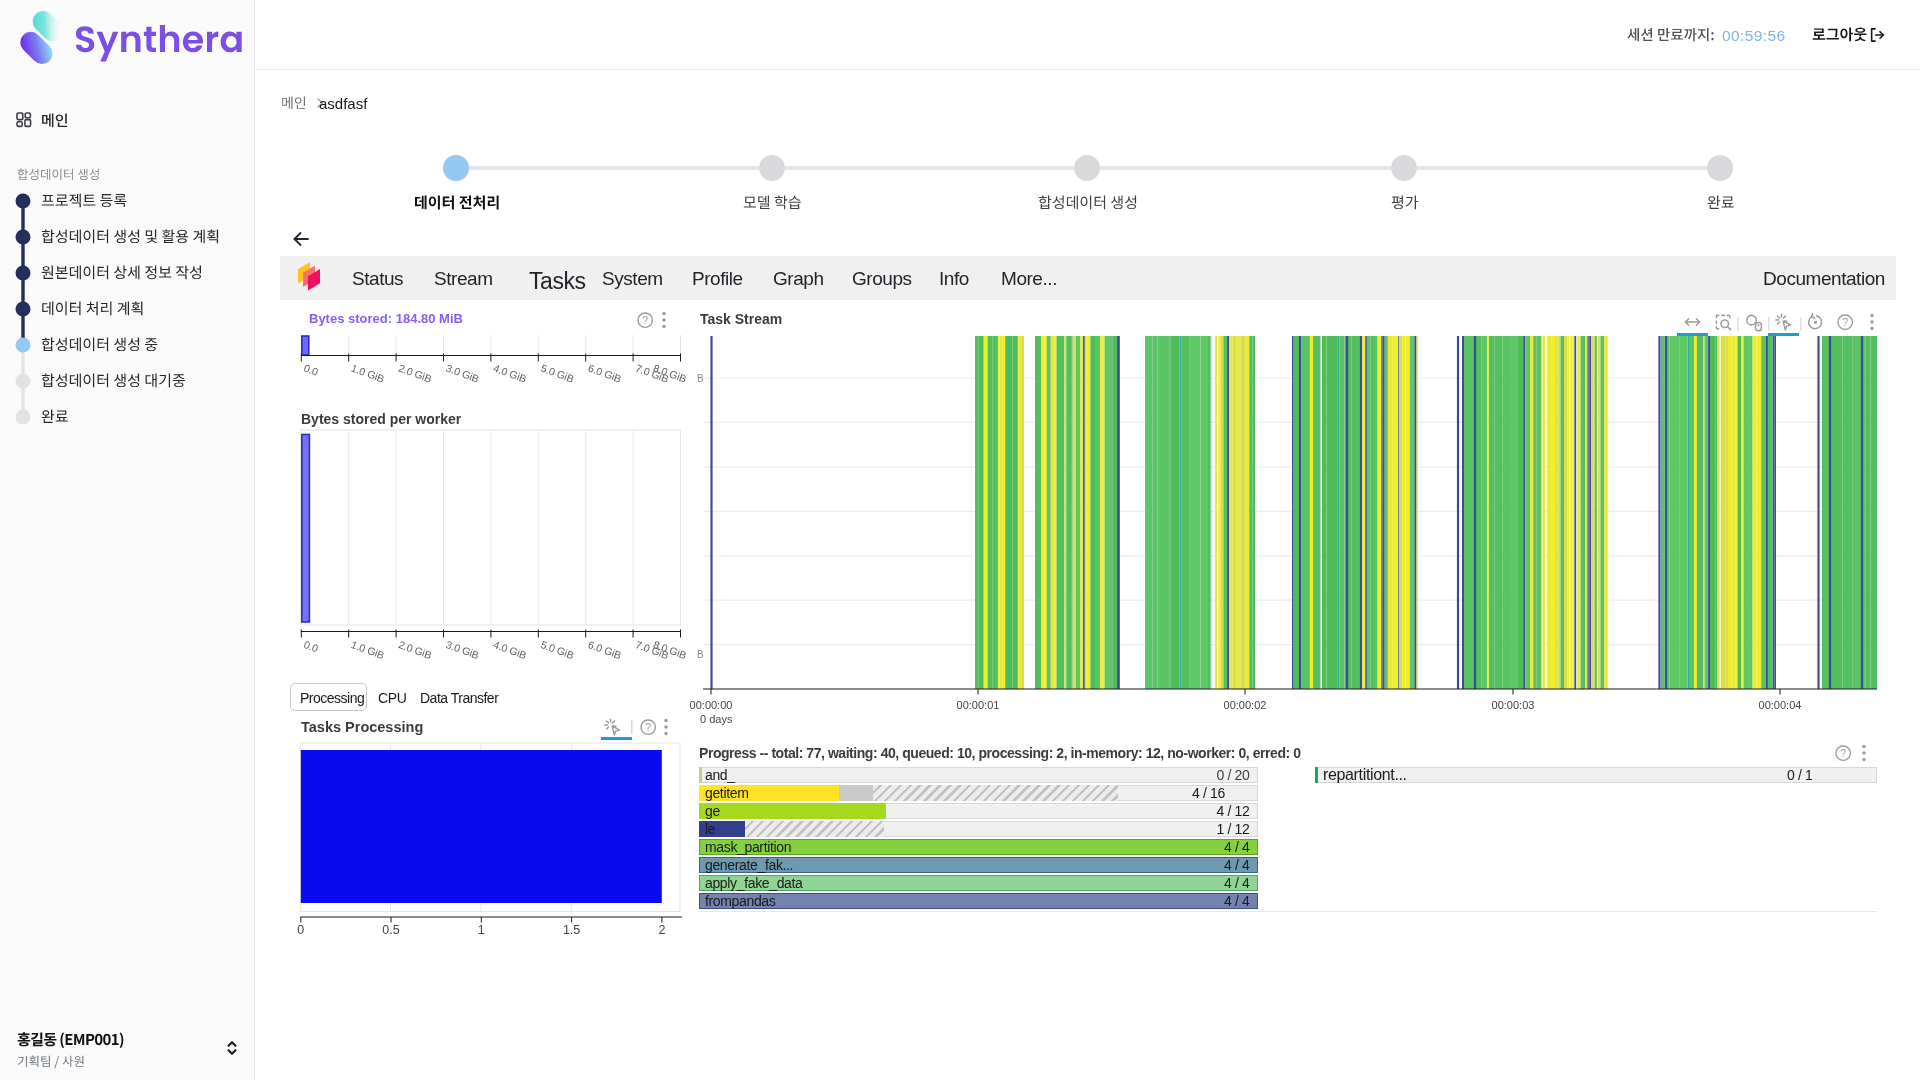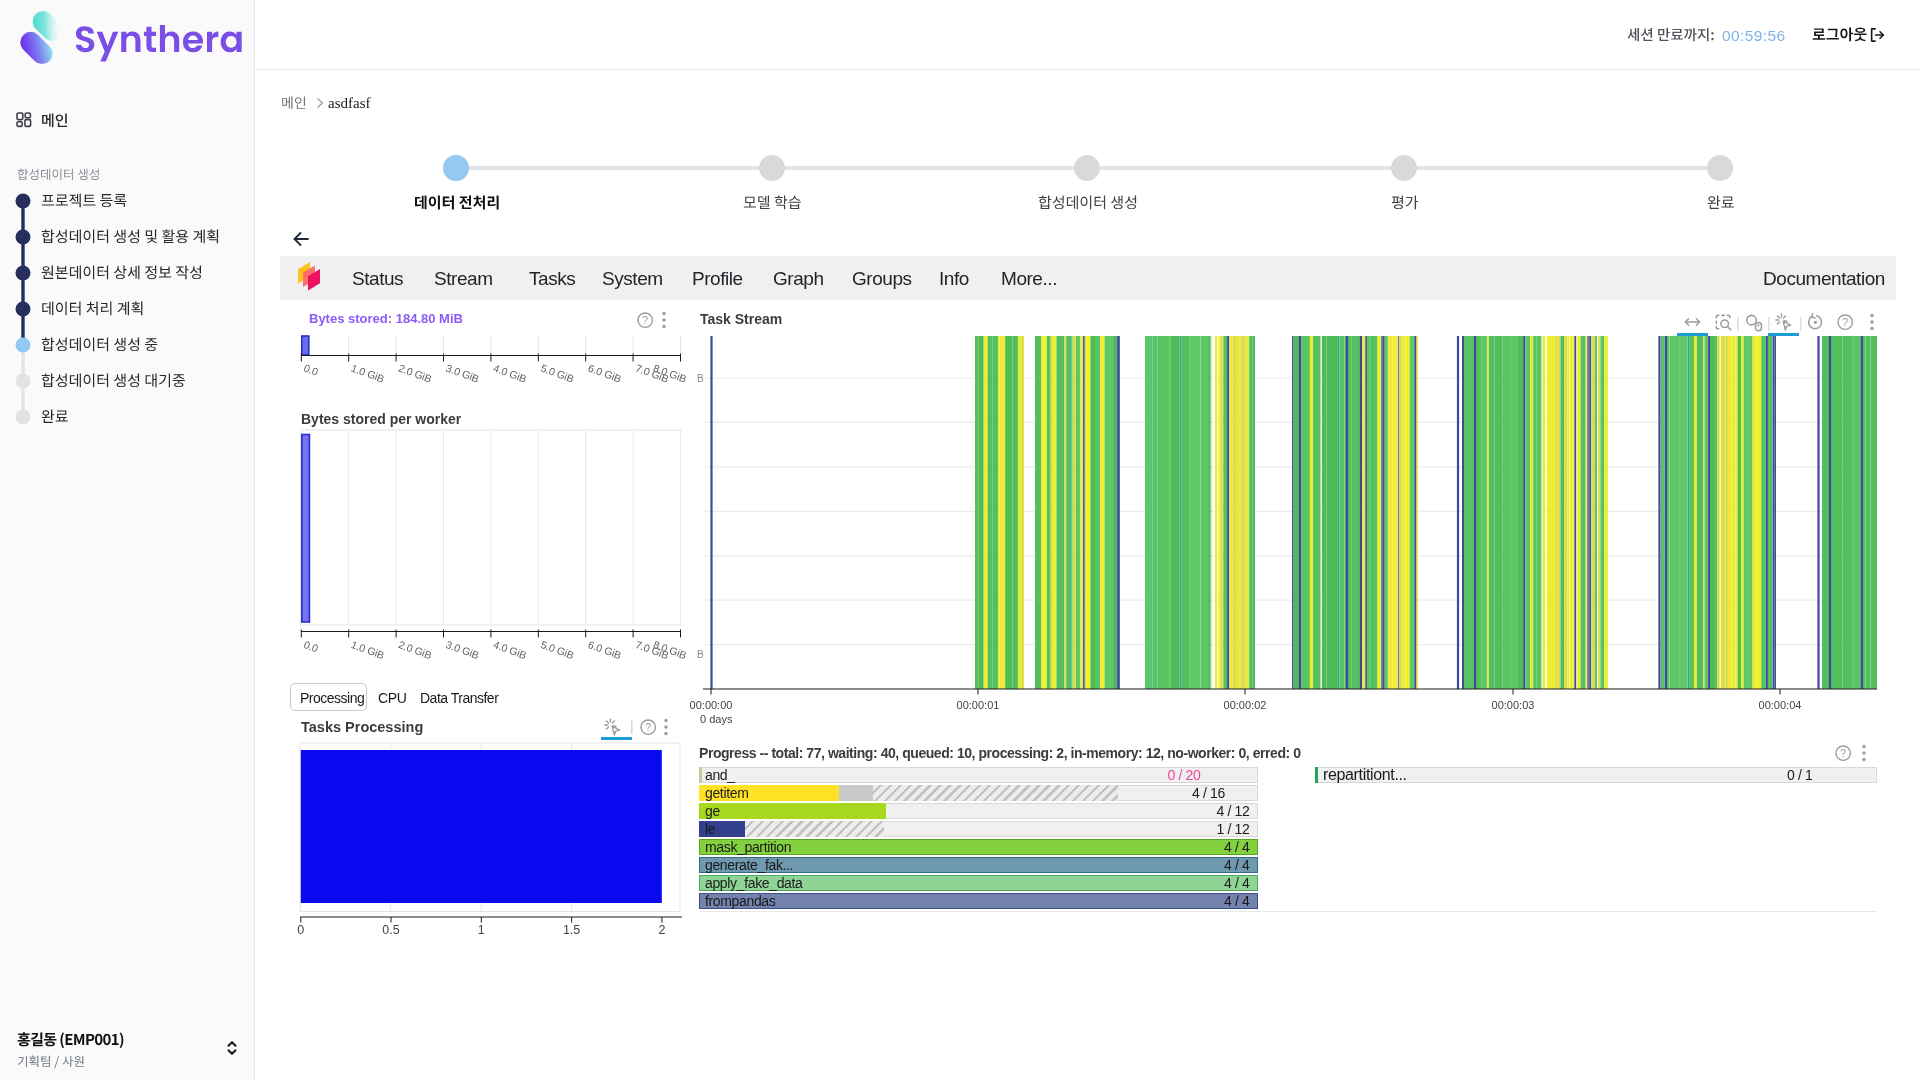--- a/index.html
+++ b/index.html
@@ -98,21 +98,21 @@
 <path d="M6.5 2 H2.8 V15 H6.5"></path>
     <path d="M7 8.5 H15"></path>
     <path d="M11.7 5 L15.2 8.5 L11.7 12"></path>
   </svg>
 <svg class="abs" style="left:280.0px;top:92px" width="28" height="21" viewBox="0 0 28 21">
     <path transform="translate(1,16)" d="M1.2 -10.1H6.0V-2.3H1.2ZM4.9 -9.2H2.2V-3.2H4.9ZM10.3 -11.6H11.5V1.1H10.3ZM5.4 -6.8H8.3V-5.8H5.4ZM7.8 -11.3H8.9V0.5H7.8Z M22.8 -11.6H24.0V-2.3H22.8ZM15.8 -0.1H24.3V0.8H15.8ZM15.8 -3.3H17.0V0.2H15.8ZM17.2 -10.7Q18.1 -10.7 18.9 -10.3Q19.6 -9.9 20.0 -9.2Q20.5 -8.5 20.5 -7.6Q20.5 -6.7 20.0 -6.0Q19.6 -5.2 18.9 -4.8Q18.1 -4.4 17.2 -4.4Q16.2 -4.4 15.5 -4.8Q14.7 -5.2 14.3 -6.0Q13.9 -6.7 13.9 -7.6Q13.9 -8.5 14.3 -9.2Q14.7 -9.9 15.5 -10.3Q16.2 -10.7 17.2 -10.7ZM17.2 -9.7Q16.5 -9.7 16.1 -9.4Q15.6 -9.1 15.3 -8.7Q15.0 -8.2 15.0 -7.6Q15.0 -6.9 15.3 -6.5Q15.6 -6.0 16.1 -5.7Q16.5 -5.5 17.2 -5.5Q17.8 -5.5 18.3 -5.7Q18.8 -6.0 19.1 -6.5Q19.3 -6.9 19.3 -7.6Q19.3 -8.2 19.1 -8.7Q18.8 -9.1 18.3 -9.4Q17.8 -9.7 17.2 -9.7Z" fill="#71717a"></path>
   </svg>
 <svg class="abs" style="left:314px;top:97px" width="12" height="12" viewBox="0 0 12 12" fill="none" stroke="#a1a1aa" stroke-width="1.5" stroke-linecap="round" stroke-linejoin="round">
     <path d="M4 2 L8.5 6 L4 10"></path>
   </svg>
-<div class="abs" style="left:328px;top:95px;font-size:15px;color:#18181b;font-weight:500;font-family:Liberation Serif, serif;">asdfasf</div>
+<div class="abs" style="left:319px;top:95px;font-size:15px;color:#18181b;font-weight:500;">asdfasf</div>
 <div class="abs" style="left:456px;top:166px;width:1264px;height:4px;background:#e4e4e7"></div>
 <div class="abs" style="left:443px;top:155px;width:26px;height:26px;border-radius:50%;background:#93c9f3"></div>
 <svg class="abs" style="left:412.9px;top:191px" width="89" height="23" viewBox="0 0 89 23">
     <path transform="translate(1,17)" d="M10.6 -12.6H12.5V1.3H10.6ZM5.4 -7.5H8.6V-5.9H5.4ZM7.8 -12.3H9.6V0.7H7.8ZM1.0 -3.4H2.0Q3.0 -3.4 3.8 -3.4Q4.6 -3.4 5.3 -3.5Q6.0 -3.6 6.8 -3.7L6.9 -2.1Q6.2 -2.0 5.4 -1.9Q4.6 -1.8 3.8 -1.8Q3.0 -1.8 2.0 -1.8H1.0ZM1.0 -11.0H6.3V-9.4H3.0V-2.7H1.0Z M23.9 -12.6H25.9V1.4H23.9ZM18.5 -11.6Q19.5 -11.6 20.3 -11.0Q21.2 -10.4 21.6 -9.3Q22.1 -8.2 22.1 -6.7Q22.1 -5.1 21.6 -4.0Q21.2 -2.9 20.3 -2.3Q19.5 -1.7 18.5 -1.7Q17.4 -1.7 16.6 -2.3Q15.7 -2.9 15.3 -4.0Q14.8 -5.1 14.8 -6.7Q14.8 -8.2 15.3 -9.3Q15.7 -10.4 16.6 -11.0Q17.4 -11.6 18.5 -11.6ZM18.5 -9.8Q17.9 -9.8 17.5 -9.4Q17.2 -9.1 16.9 -8.4Q16.7 -7.7 16.7 -6.7Q16.7 -5.6 16.9 -4.9Q17.2 -4.2 17.5 -3.8Q17.9 -3.5 18.5 -3.5Q19.0 -3.5 19.4 -3.8Q19.7 -4.2 20.0 -4.9Q20.2 -5.6 20.2 -6.7Q20.2 -7.7 20.0 -8.4Q19.7 -9.1 19.4 -9.4Q19.0 -9.8 18.5 -9.8Z M37.9 -12.6H39.9V1.4H37.9ZM35.5 -7.7H38.1V-6.1H35.5ZM28.8 -3.4H30.0Q31.1 -3.4 32.1 -3.4Q33.1 -3.4 34.0 -3.5Q34.9 -3.6 35.9 -3.7L36.1 -2.2Q35.1 -2.0 34.1 -1.9Q33.2 -1.8 32.1 -1.8Q31.1 -1.8 30.0 -1.8H28.8ZM28.8 -11.4H35.3V-9.8H30.8V-2.9H28.8ZM30.4 -7.5H34.8V-6.0H30.4Z M52.9 -9.0H56.1V-7.4H52.9ZM55.0 -12.6H57.0V-2.4H55.0ZM47.9 -0.5H57.4V1.1H47.9ZM47.9 -3.3H49.9V0.4H47.9ZM48.6 -10.7H50.2V-9.9Q50.2 -8.6 49.8 -7.4Q49.4 -6.2 48.5 -5.3Q47.7 -4.4 46.3 -4.0L45.3 -5.5Q46.2 -5.8 46.8 -6.3Q47.4 -6.7 47.8 -7.3Q48.2 -7.9 48.4 -8.6Q48.6 -9.2 48.6 -9.9ZM49.0 -10.7H50.6V-9.9Q50.6 -9.1 51.0 -8.3Q51.3 -7.5 52.0 -6.8Q52.7 -6.2 53.8 -5.8L52.8 -4.2Q51.5 -4.7 50.7 -5.5Q49.9 -6.4 49.5 -7.5Q49.0 -8.6 49.0 -9.9ZM45.9 -11.6H53.3V-10.0H45.9Z M68.9 -12.6H70.9V1.4H68.9ZM66.4 -7.2H69.3V-5.6H66.4ZM62.4 -9.0H64.0V-8.2Q64.0 -7.1 63.7 -6.1Q63.5 -5.0 63.0 -4.1Q62.6 -3.1 61.9 -2.4Q61.1 -1.7 60.2 -1.2L59.1 -2.8Q60.0 -3.2 60.6 -3.8Q61.2 -4.4 61.6 -5.1Q62.0 -5.8 62.2 -6.7Q62.4 -7.5 62.4 -8.2ZM62.9 -9.0H64.4V-8.2Q64.4 -7.5 64.6 -6.7Q64.8 -6.0 65.2 -5.2Q65.6 -4.5 66.2 -3.9Q66.9 -3.4 67.7 -3.0L66.7 -1.5Q65.7 -1.9 65.0 -2.6Q64.3 -3.3 63.8 -4.2Q63.3 -5.1 63.1 -6.1Q62.9 -7.2 62.9 -8.2ZM59.6 -10.3H67.2V-8.7H59.6ZM62.4 -12.2H64.4V-9.5H62.4Z M82.6 -12.6H84.6V1.4H82.6ZM73.8 -3.5H75.0Q76.2 -3.5 77.3 -3.5Q78.4 -3.6 79.5 -3.7Q80.5 -3.8 81.6 -4.0L81.8 -2.4Q80.1 -2.1 78.5 -2.0Q76.9 -1.9 75.0 -1.9H73.8ZM73.7 -11.4H80.3V-6.0H75.8V-2.9H73.8V-7.6H78.3V-9.8H73.7Z" fill="#111114"></path>
   </svg>
 <div class="abs" style="left:758.5px;top:155px;width:26px;height:26px;border-radius:50%;background:#d9d9db"></div>
 <svg class="abs" style="left:742.2px;top:191px" width="61" height="23" viewBox="0 0 61 23">
     <path transform="translate(1,17)" d="M0.8 -1.6H13.0V-0.6H0.8ZM6.3 -5.1H7.5V-1.3H6.3ZM2.2 -11.3H11.5V-4.9H2.2ZM10.3 -10.3H3.4V-5.9H10.3Z M24.8 -12.4H26.0V-5.2H24.8ZM19.5 -9.4H22.8V-8.4H19.5ZM22.2 -12.1H23.4V-5.3H22.2ZM15.2 -6.9H16.1Q17.1 -6.9 17.9 -6.9Q18.7 -6.9 19.4 -7.0Q20.2 -7.1 21.0 -7.2L21.1 -6.2Q20.3 -6.0 19.5 -6.0Q18.8 -5.9 17.9 -5.9Q17.1 -5.9 16.1 -5.9H15.2ZM15.2 -11.6H20.3V-10.6H16.4V-6.2H15.2ZM17.0 -4.6H26.0V-1.4H18.3V0.6H17.1V-2.3H24.8V-3.6H17.0ZM17.1 -0.0H26.5V1.0H17.1Z M31.7 -11.0H39.8V-10.0H31.7ZM35.7 -9.3Q36.7 -9.3 37.4 -9.0Q38.2 -8.7 38.6 -8.1Q39.0 -7.6 39.0 -6.8Q39.0 -6.1 38.6 -5.5Q38.2 -5.0 37.4 -4.7Q36.7 -4.4 35.7 -4.4Q34.8 -4.4 34.0 -4.7Q33.3 -5.0 32.9 -5.5Q32.5 -6.1 32.5 -6.8Q32.5 -7.6 32.9 -8.1Q33.3 -8.7 34.0 -9.0Q34.8 -9.3 35.7 -9.3ZM35.7 -8.3Q34.8 -8.3 34.3 -7.9Q33.7 -7.5 33.7 -6.8Q33.7 -6.1 34.3 -5.7Q34.8 -5.3 35.7 -5.3Q36.7 -5.3 37.2 -5.7Q37.8 -6.1 37.8 -6.8Q37.8 -7.5 37.2 -7.9Q36.7 -8.3 35.7 -8.3ZM41.0 -12.4H42.2V-3.9H41.0ZM41.9 -8.7H44.2V-7.6H41.9ZM33.4 -3.2H42.2V1.2H41.0V-2.2H33.4ZM35.1 -12.5H36.4V-10.4H35.1Z M47.1 -4.3H48.3V-2.7H54.9V-4.3H56.2V1.0H47.1ZM48.3 -1.7V-0.0H54.9V-1.7ZM45.5 -6.2H57.8V-5.2H45.5ZM51.0 -12.3H52.1V-11.6Q52.1 -10.9 51.8 -10.3Q51.5 -9.7 51.0 -9.2Q50.5 -8.7 49.8 -8.3Q49.1 -7.9 48.3 -7.6Q47.5 -7.3 46.7 -7.2L46.2 -8.2Q46.9 -8.3 47.6 -8.5Q48.3 -8.7 48.9 -9.0Q49.6 -9.4 50.0 -9.8Q50.5 -10.2 50.7 -10.7Q51.0 -11.1 51.0 -11.6ZM51.2 -12.3H52.3V-11.6Q52.3 -11.1 52.5 -10.7Q52.8 -10.2 53.3 -9.8Q53.7 -9.4 54.3 -9.0Q54.9 -8.7 55.6 -8.5Q56.3 -8.3 57.1 -8.2L56.6 -7.2Q55.8 -7.3 55.0 -7.6Q54.2 -7.9 53.5 -8.3Q52.8 -8.7 52.3 -9.2Q51.8 -9.7 51.5 -10.3Q51.2 -10.9 51.2 -11.6Z" fill="#3f3f46"></path>
   </svg>
 <div class="abs" style="left:1074px;top:155px;width:26px;height:26px;border-radius:50%;background:#d9d9db"></div>
@@ -132,21 +132,21 @@
     <path d="M9.5 4 L3.5 10 L9.5 16"></path>
   </svg>
 <div class="abs" style="left:280px;top:256px;width:1616px;height:44px;background:#f0f0f0"></div>
 <svg class="abs" style="left:297px;top:262px" width="24" height="28" viewBox="0 0 24 28">
 <polygon points="1,7.2 13,0 13,14.2 1,21.4" fill="#FFC11E"></polygon>
 <polygon points="6,10.7 18,3.5 18,17.7 6,24.9" fill="#FC6E6B"></polygon>
 <polygon points="11,14.2 23,7 23,21.2 11,28.4" fill="#EF1161"></polygon>
   </svg>
 <div class="abs" style="left:352px;top:268px;font-size:19px;color:#212529;letter-spacing:-0.45px;">Status</div>
 <div class="abs" style="left:434px;top:268px;font-size:19px;color:#212529;letter-spacing:-0.45px;">Stream</div>
-<div class="abs" style="left:529px;top:268px;font-size:19px;color:#212529;letter-spacing:-0.45px;">Tasks</div>
+<div class="abs" style="left:529px;top:268px;font-size:23px;color:#212529;letter-spacing:-0.45px;">Tasks</div>
 <div class="abs" style="left:602px;top:268px;font-size:19px;color:#212529;letter-spacing:-0.45px;">System</div>
 <div class="abs" style="left:692px;top:268px;font-size:19px;color:#212529;letter-spacing:-0.45px;">Profile</div>
 <div class="abs" style="left:773px;top:268px;font-size:19px;color:#212529;letter-spacing:-0.45px;">Graph</div>
 <div class="abs" style="left:852px;top:268px;font-size:19px;color:#212529;letter-spacing:-0.45px;">Groups</div>
 <div class="abs" style="left:939px;top:268px;font-size:19px;color:#212529;letter-spacing:-0.45px;">Info</div>
 <div class="abs" style="left:1001px;top:268px;font-size:19px;color:#212529;letter-spacing:-0.45px;">More...</div>
 <div class="abs" style="left:1763px;top:268px;font-size:19px;color:#212529;letter-spacing:-0.45px;">Documentation</div>
 <div class="abs" style="left:309px;top:311px;font-size:13px;color:#8b5cf6;"><b>Bytes stored: 184.80 MiB</b></div>
 <svg class="abs" style="left:635.8px;top:310.8px" width="18.4" height="18.4">
     <circle cx="9.2" cy="9.2" r="7.2" fill="none" stroke="#9b9b9b" stroke-width="1.4"></circle>
@@ -543,21 +543,21 @@
 <div class="abs" style="left:1315px;top:766.5px;width:3px;height:16px;background:#27a35f;"></div>
 <div class="abs" style="left:705px;top:766.5px;font-size:14px;color:#1a1a1a;line-height:16.5px;letter-spacing:-0.35px;">and_</div>
 <div class="abs" style="left:705px;top:784.5px;font-size:14px;color:#1a1a1a;line-height:16.5px;letter-spacing:-0.35px;">getitem</div>
 <div class="abs" style="left:705px;top:802.5px;font-size:14px;color:#1a1a1a;line-height:16.5px;letter-spacing:-0.35px;">ge</div>
 <div class="abs" style="left:705px;top:820.5px;font-size:14px;color:#1a1a1a;line-height:16.5px;letter-spacing:-0.35px;">le</div>
 <div class="abs" style="left:705px;top:838.5px;font-size:14px;color:#1a1a1a;line-height:16.5px;letter-spacing:-0.35px;">mask_partition</div>
 <div class="abs" style="left:705px;top:856.5px;font-size:14px;color:#1a1a1a;line-height:16.5px;letter-spacing:-0.35px;">generate_fak...</div>
 <div class="abs" style="left:705px;top:874.5px;font-size:14px;color:#1a1a1a;line-height:16.5px;letter-spacing:-0.35px;">apply_fake_data</div>
 <div class="abs" style="left:705px;top:892.5px;font-size:14px;color:#1a1a1a;line-height:16.5px;letter-spacing:-0.35px;">frompandas</div>
 <div class="abs" style="left:1323px;top:766.5px;font-size:16px;color:#1a1a1a;line-height:16.5px;letter-spacing:-0.35px;">repartitiont...</div>
-<div class="abs" style="left:1167.5px;top:766.5px;width:82px;font-size:14px;color:#ec4899;line-height:16.5px;letter-spacing:-0.35px;">0 / 20</div>
+<div class="abs" style="left:1167.5px;top:766.5px;width:82px;text-align:right;font-size:14px;color:#404040;line-height:16.5px;letter-spacing:-0.35px;">0 / 20</div>
 <div class="abs" style="left:1167.5px;top:784.5px;width:82px;text-align:center;font-size:14px;color:#1a1a1a;line-height:16.5px;letter-spacing:-0.35px;">4 / 16</div>
 <div class="abs" style="left:1167.5px;top:802.5px;width:82px;text-align:right;font-size:14px;color:#1a1a1a;line-height:16.5px;letter-spacing:-0.35px;">4 / 12</div>
 <div class="abs" style="left:1167.5px;top:820.5px;width:82px;text-align:right;font-size:14px;color:#1a1a1a;line-height:16.5px;letter-spacing:-0.35px;">1 / 12</div>
 <div class="abs" style="left:1167.5px;top:838.5px;width:82px;text-align:right;font-size:14px;color:#1a1a1a;line-height:16.5px;letter-spacing:-0.35px;">4 / 4</div>
 <div class="abs" style="left:1167.5px;top:856.5px;width:82px;text-align:right;font-size:14px;color:#1a1a1a;line-height:16.5px;letter-spacing:-0.35px;">4 / 4</div>
 <div class="abs" style="left:1167.5px;top:874.5px;width:82px;text-align:right;font-size:14px;color:#1a1a1a;line-height:16.5px;letter-spacing:-0.35px;">4 / 4</div>
 <div class="abs" style="left:1167.5px;top:892.5px;width:82px;text-align:right;font-size:14px;color:#1a1a1a;line-height:16.5px;letter-spacing:-0.35px;">4 / 4</div>
 <div class="abs" style="left:1787px;top:766.5px;width:82px;text-align:left;font-size:14px;color:#1a1a1a;line-height:16.5px;letter-spacing:-0.35px;">0 / 1</div>
 <div class="abs" style="left:699px;top:911px;width:1178px;height:1px;background:#e8e8e8"></div>
 </body></html>

